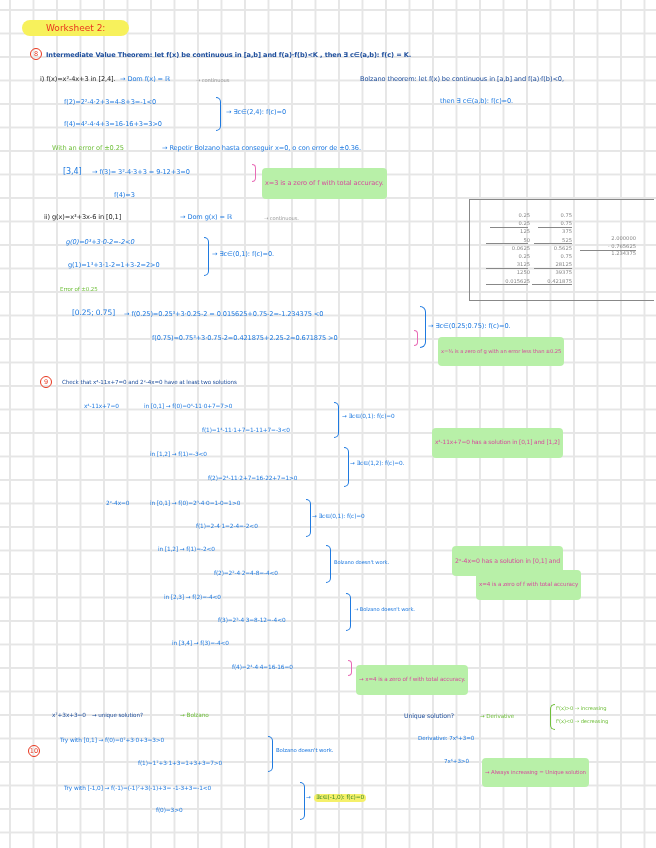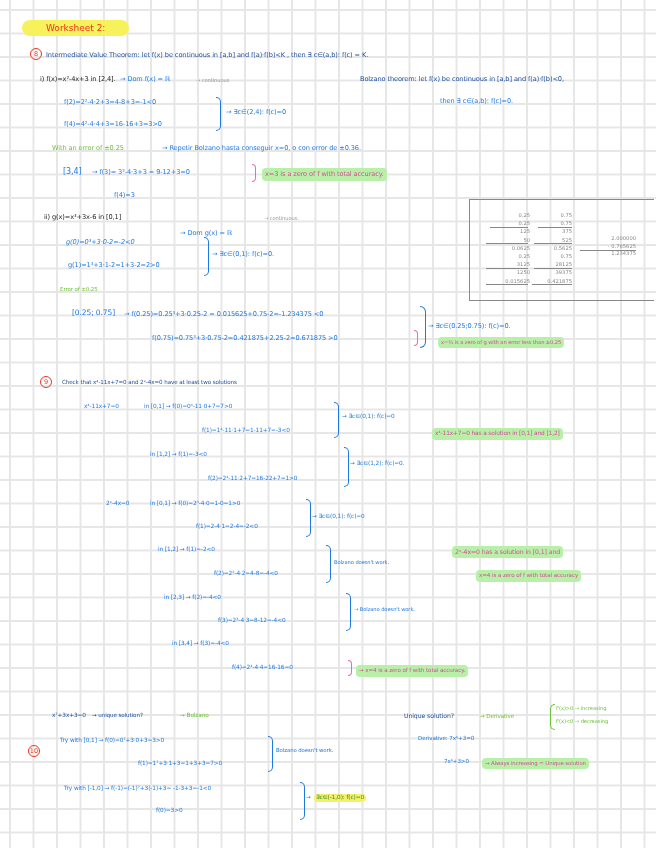--- a/index.html
+++ b/index.html
@@ -13,21 +13,21 @@
     background-position:9px 9px;
     font-family:"DejaVu Sans", sans-serif;
   }
   .t { position:absolute; white-space:nowrap; font-size:6.6px; letter-spacing:-0.1px; line-height:1; }
   .blue { color:#1f7ae0; }
   .navy { color:#1e4e9c; }
   .black { color:#222; }
   .grey { color:#9a9a9a; font-size:5.2px; }
   .green { color:#6fbf3a; }
   .pink { color:#d64b9c; }
-  .hl-green { background:#b8f0a8; border-radius:4px; padding:3px 3px; }
+  .hl-green { background:#b8f0a8; border-radius:4px; padding:12px 3px; }
   .hl-yellow { background:#f5f06a; border-radius:4px; padding:1px 2px; }
   .title {
     position:absolute; left:22px; top:20px; padding:3px 24px;
     background:#f7f15c; border-radius:10px;
     color:#e8361e; font-size:9px; font-family:"DejaVu Sans", sans-serif;
   }
   .circle {
     position:absolute; width:10px; height:10px; border:1.3px solid #e8361e; border-radius:50%;
     color:#e8361e; font-size:6.5px; text-align:center; line-height:10px;
   }
@@ -45,21 +45,21 @@
   }
   .calc { position:absolute; color:#888; font-size:5.2px; text-align:right; line-height:1; }
   .hr { position:absolute; height:0; border-top:1px solid #888; }
 </style>
 </head>
 <body>
 
 <div class="title">Worksheet 2:</div>
 
 <div class="circle" style="left:30px;top:48px;">8</div>
-<div class="t navy" style="left:46px;top:52px;">Intermediate Value Theorem: let f(x) be continuous in [a,b] and f(a)·f(b)&lt;K , then ∃ c∈(a,b): f(c) = K.</div>
+<div class="t navy" style="left:46px;top:52px;font-weight:bold;">Intermediate Value Theorem: let f(x) be continuous in [a,b] and f(a)·f(b)&lt;K , then ∃ c∈(a,b): f(c) = K.</div>
 
 <div class="t black" style="left:40px;top:76px;">i) f(x)=x²-4x+3 in [2,4].</div>
 <div class="t blue" style="left:120px;top:76px;">→ Dom f(x) = ℝ</div>
 <div class="t grey" style="left:196px;top:78px;">→ continuous</div>
 <div class="t navy" style="left:360px;top:76px;">Bolzano theorem: let f(x) be continuous in [a,b] and f(a)·f(b)&lt;0,</div>
 <div class="t blue" style="left:440px;top:98px;">then ∃ c∈(a,b): f(c)=0.</div>
 
 <div class="t blue" style="left:64px;top:99px;">f(2)=2²-4·2+3=4-8+3=-1&lt;0</div>
 <div class="t blue" style="left:64px;top:121px;">f(4)=4²-4·4+3=16-16+3=3&gt;0</div>
 <div class="brace" style="left:216px;top:97px;width:4px;height:32px;"></div>
@@ -68,21 +68,21 @@
 <div class="t green" style="left:52px;top:145px;">With an error of ±0.25</div>
 <div class="t blue" style="left:162px;top:145px;">→ Repetir Bolzano hasta conseguir x=0, o con error de ±0.36.</div>
 
 <div class="t blue" style="left:63px;top:168px;font-size:8px;">[3,4]</div>
 <div class="t blue" style="left:92px;top:169px;">→ f(3)= 3²-4·3+3 = 9-12+3=0</div>
 <div class="brace pinkb" style="left:252px;top:164px;width:3px;height:16px;"></div>
 <div class="t pink hl-green" style="left:262px;top:168px;">x=3 is a zero of f with total accuracy.</div>
 <div class="t blue" style="left:114px;top:192px;">f(4)=3</div>
 
 <div class="t black" style="left:44px;top:214px;">ii) g(x)=x³+3x-6 in [0,1]</div>
-<div class="t blue" style="left:180px;top:214px;margin-top:16px;">→ Dom g(x) = ℝ</div>
+<div class="t blue" style="left:180px;top:214px;">→ Dom g(x) = ℝ</div>
 <div class="t grey" style="left:264px;top:216px;">→ continuous.</div>
 
 <div class="t blue" style="left:66px;top:239px;font-style:italic;">g(0)=0³+3·0-2=-2&lt;0</div>
 <div class="t blue" style="left:68px;top:262px;">g(1)=1³+3·1-2=1+3-2=2&gt;0</div>
 <div class="brace" style="left:204px;top:237px;width:4px;height:37px;"></div>
 <div class="t blue" style="left:212px;top:251px;">→ ∃c∈(0,1): f(c)=0.</div>
 
 <div class="t green" style="left:60px;top:287px;font-size:5.5px;">Error of ±0.25</div>
 
 <div class="t blue" style="left:72px;top:309px;font-size:7.5px;">[0.25; 0.75]</div>

